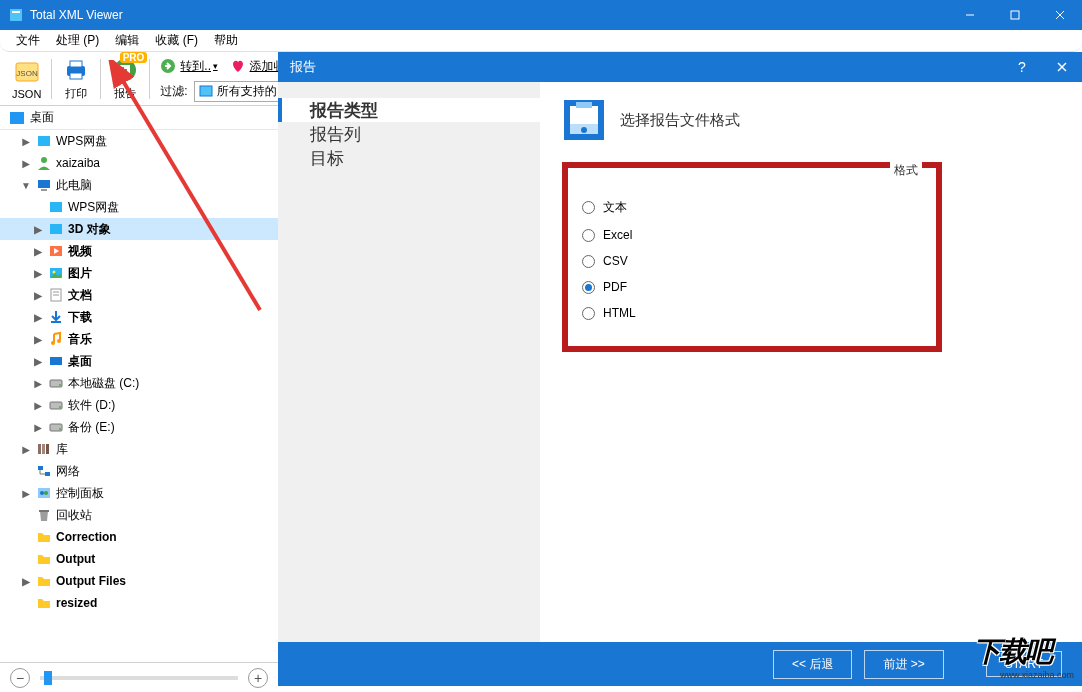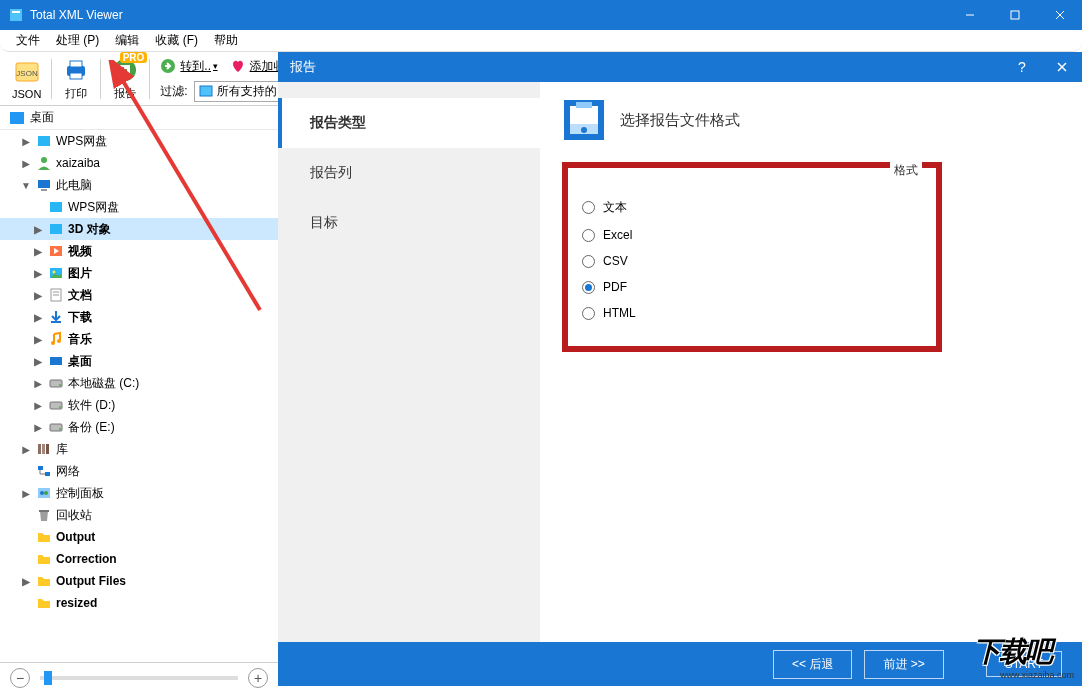--- a/index.html
+++ b/index.html
@@ -49,21 +49,21 @@
 .zoom-slider { flex: 1; margin: 0 10px; height: 4px; background: #ddd; position: relative; }
 .zoom-slider .thumb { position: absolute; left: 2%; top: -5px; width: 8px; height: 14px; background: #2196F3; }
 
 
 .dialog { position: absolute; left: 278px; top: 52px; width: calc(1082px - 278px); height: calc(692px - 52px - 6px); background: #fff; border: 0; display: flex; flex-direction: column; }
 .dialog-title { height: 30px; background: #1976D2; color: #fff; display: flex; align-items: center; padding-left: 12px; font-size: 13px; }
 .dialog-title .spacer { flex: 1; }
 .dialog-title .dbtn { width: 40px; height: 30px; display: flex; align-items: center; justify-content: center; cursor: pointer; }
 .dialog-body { flex: 1; display: flex; background: #fff; }
 .dialog-sidebar { width: 262px; background: #f0f0f0; padding: 16px 0; }
-.dsb-item { height: 50px; display: flex; align-items: center; padding-left: 32px; font-size: 14px; cursor: pointer; color: #333; }
+.dsb-item { height: 24px; display: flex; align-items: center; padding-left: 32px; font-size: 17px; cursor: pointer; color: #333; }
 .dsb-item.selected { background: #fff; font-weight: bold; border-left: 4px solid #1976D2; padding-left: 28px; }
 .dialog-main { flex: 1; padding: 16px 22px; }
 .dm-header { display: flex; align-items: center; margin-bottom: 20px; }
 .dm-header .dm-icon { width: 44px; height: 44px; margin-right: 14px; }
 .dm-header .dm-title { font-size: 15px; color: #333; }
 .fieldset { border: 6px solid #b91c1c; padding: 10px 14px 14px 14px; width: 380px; text-align: right; }
 .fieldset .legend { font-size: 12px; color: #333; position: relative; top: -18px; background: #fff; padding: 0 4px; display: inline-block; }
 .radio-row { display: flex; align-items: center; font-size: 12px; margin: 12px 0; cursor: pointer; }
 .radio-row .radio { width: 13px; height: 13px; border: 1px solid #666; border-radius: 50%; margin-right: 8px; position: relative; }
 .radio-row .radio.checked::after { content: ""; position: absolute; left: 2px; top: 2px; width: 7px; height: 7px; background: #1976D2; border-radius: 50%; }
@@ -390,31 +390,31 @@
           <span>回收站</span>
         </div>
         <div class="tree-row bold">
           <span class="indent" style="width:12px"></span>
           <span class="expander"></span>
           <span class="node-icon">
             <svg width="16" height="16">
               <path d="M2 4 L6 4 L8 6 L14 6 L14 13 L2 13 Z" fill="#FFCA28"></path>
             </svg>
           </span>
+          <span>Correction</span>
+        </div>
+        <div class="tree-row bold">
+          <span class="indent" style="width:12px"></span>
+          <span class="expander"></span>
+          <span class="node-icon">
+            <svg width="16" height="16">
+              <path d="M2 4 L6 4 L8 6 L14 6 L14 13 L2 13 Z" fill="#FFCA28"></path>
+            </svg>
+          </span>
           <span>Output</span>
-        </div>
-        <div class="tree-row bold">
-          <span class="indent" style="width:12px"></span>
-          <span class="expander"></span>
-          <span class="node-icon">
-            <svg width="16" height="16">
-              <path d="M2 4 L6 4 L8 6 L14 6 L14 13 L2 13 Z" fill="#FFCA28"></path>
-            </svg>
-          </span>
-          <span>Correction</span>
         </div>
         <div class="tree-row bold">
           <span class="indent" style="width:12px"></span>
           <span class="expander">▶</span>
           <span class="node-icon">
             <svg width="16" height="16">
               <path d="M2 4 L6 4 L8 6 L14 6 L14 13 L2 13 Z" fill="#FFCA28"></path>
             </svg>
           </span>
           <span>Output Files</span>

